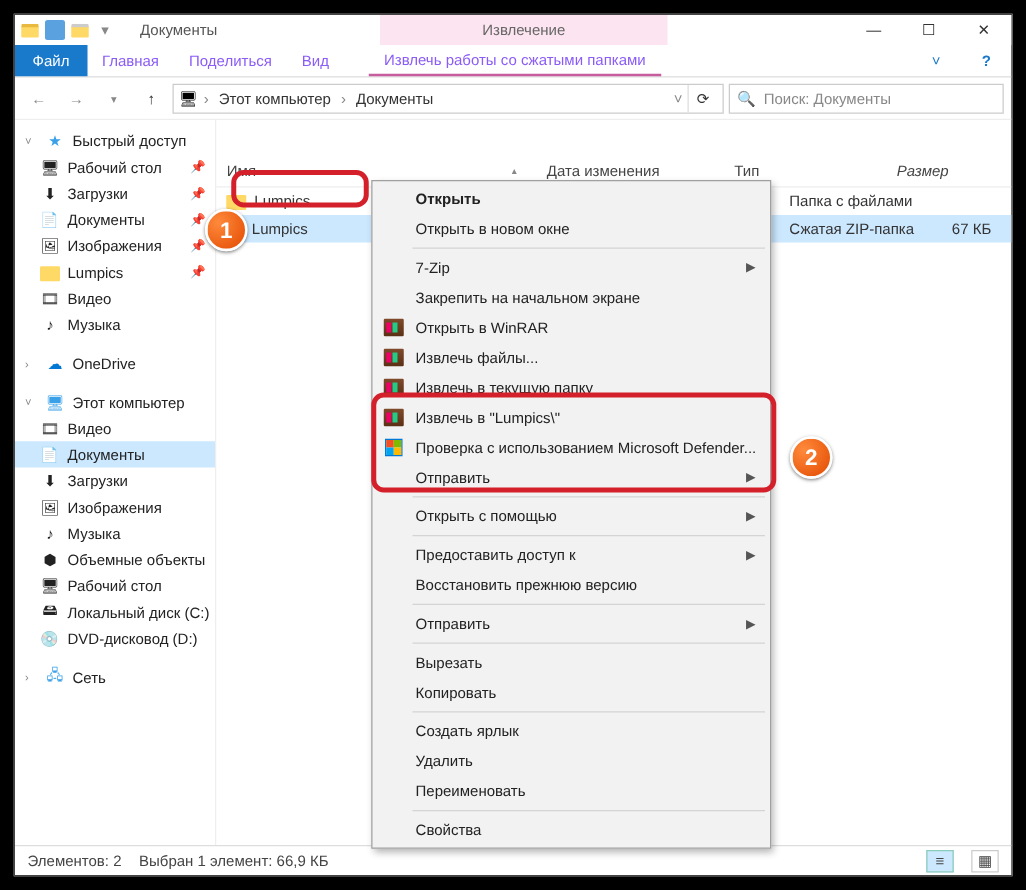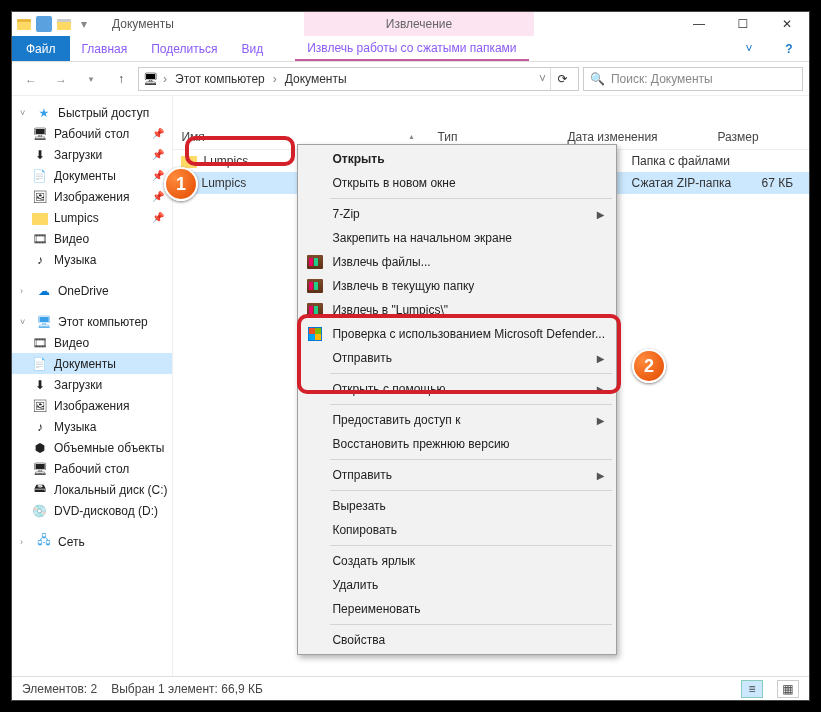--- a/index.html
+++ b/index.html
@@ -46,21 +46,21 @@
 .side-icon { width: 16px; height: 16px; display: inline-flex; align-items: center; justify-content: center; font-size: 12px; }
 .pin { margin-left: auto; margin-right: 8px; color: #888; font-size: 10px; }
 
 
 .filelist { flex: 1; position: relative; }
 .columns { display: flex; height: 26px; border-bottom: 1px solid #eee; color: #444; margin-top: 28px; }
 .col { padding: 4px 8px; display: flex; align-items: center; }
 .col.name { width: 256px; }
 .col.date { width: 150px; }
 .col.type { width: 130px; }
-.col.size { flex: 1; }
+.col.size { flex: 1; font-style: italic; }
 .sort-ind { margin-left: auto; margin-right: 8px; color: #888; font-size: 8px; }
 .row { display: flex; height: 22px; align-items: center; color: #333; }
 .row.selected { background: #CCE8FF; }
 .cell { padding: 0 8px; overflow: hidden; white-space: nowrap; }
 .cell.name { width: 256px; display: flex; align-items: center; gap: 6px; }
 .cell.date { width: 150px; }
 .cell.type { width: 130px; margin-left: 44px; }
 .cell.size { flex: 1; text-align: right; padding-right: 16px; }
 
 
@@ -263,22 +263,22 @@
         </div>
       </div>
     </div>
 
     <div class="filelist">
       <div class="columns">
         <div class="col name">
               <span>Имя</span>
               <span class="sort-ind">▴</span>
             </div>
+        <div class="col date">Дата изменения</div>
         <div class="col type">Тип</div>
-        <div class="col date">Дата изменения</div>
         <div class="col size">Размер</div>
       </div>
       <div id="rows">
             <div class="row">
               <div class="cell name">
                 <span class="ic ic-folder"></span>
                 <span>Lumpics</span>
               </div>
               <div class="cell date">17.11.2022 14:07</div>
               <div class="cell type">Папка с файлами</div>
@@ -304,20 +304,26 @@
             <div class="ctx-item">
               <span>Открыть в новом окне</span>
             </div>
             <div class="ctx-sep"></div>
             <div class="ctx-item">
               <span>7-Zip</span>
               <span class="ctx-arrow">▶</span>
             </div>
             <div class="ctx-item">
               <span>Закрепить на начальном экране</span>
+            </div>
+            <div class="ctx-item">
+              <span class="ctx-icon">
+                <span class="winrar-icon"></span>
+              </span>
+              <span>Открыть в WinRAR</span>
             </div>
             <div class="ctx-item">
               <span class="ctx-icon">
                 <span class="winrar-icon"></span>
               </span>
               <span>Извлечь файлы...</span>
             </div>
             <div class="ctx-item">
               <span class="ctx-icon">
                 <span class="winrar-icon"></span>

